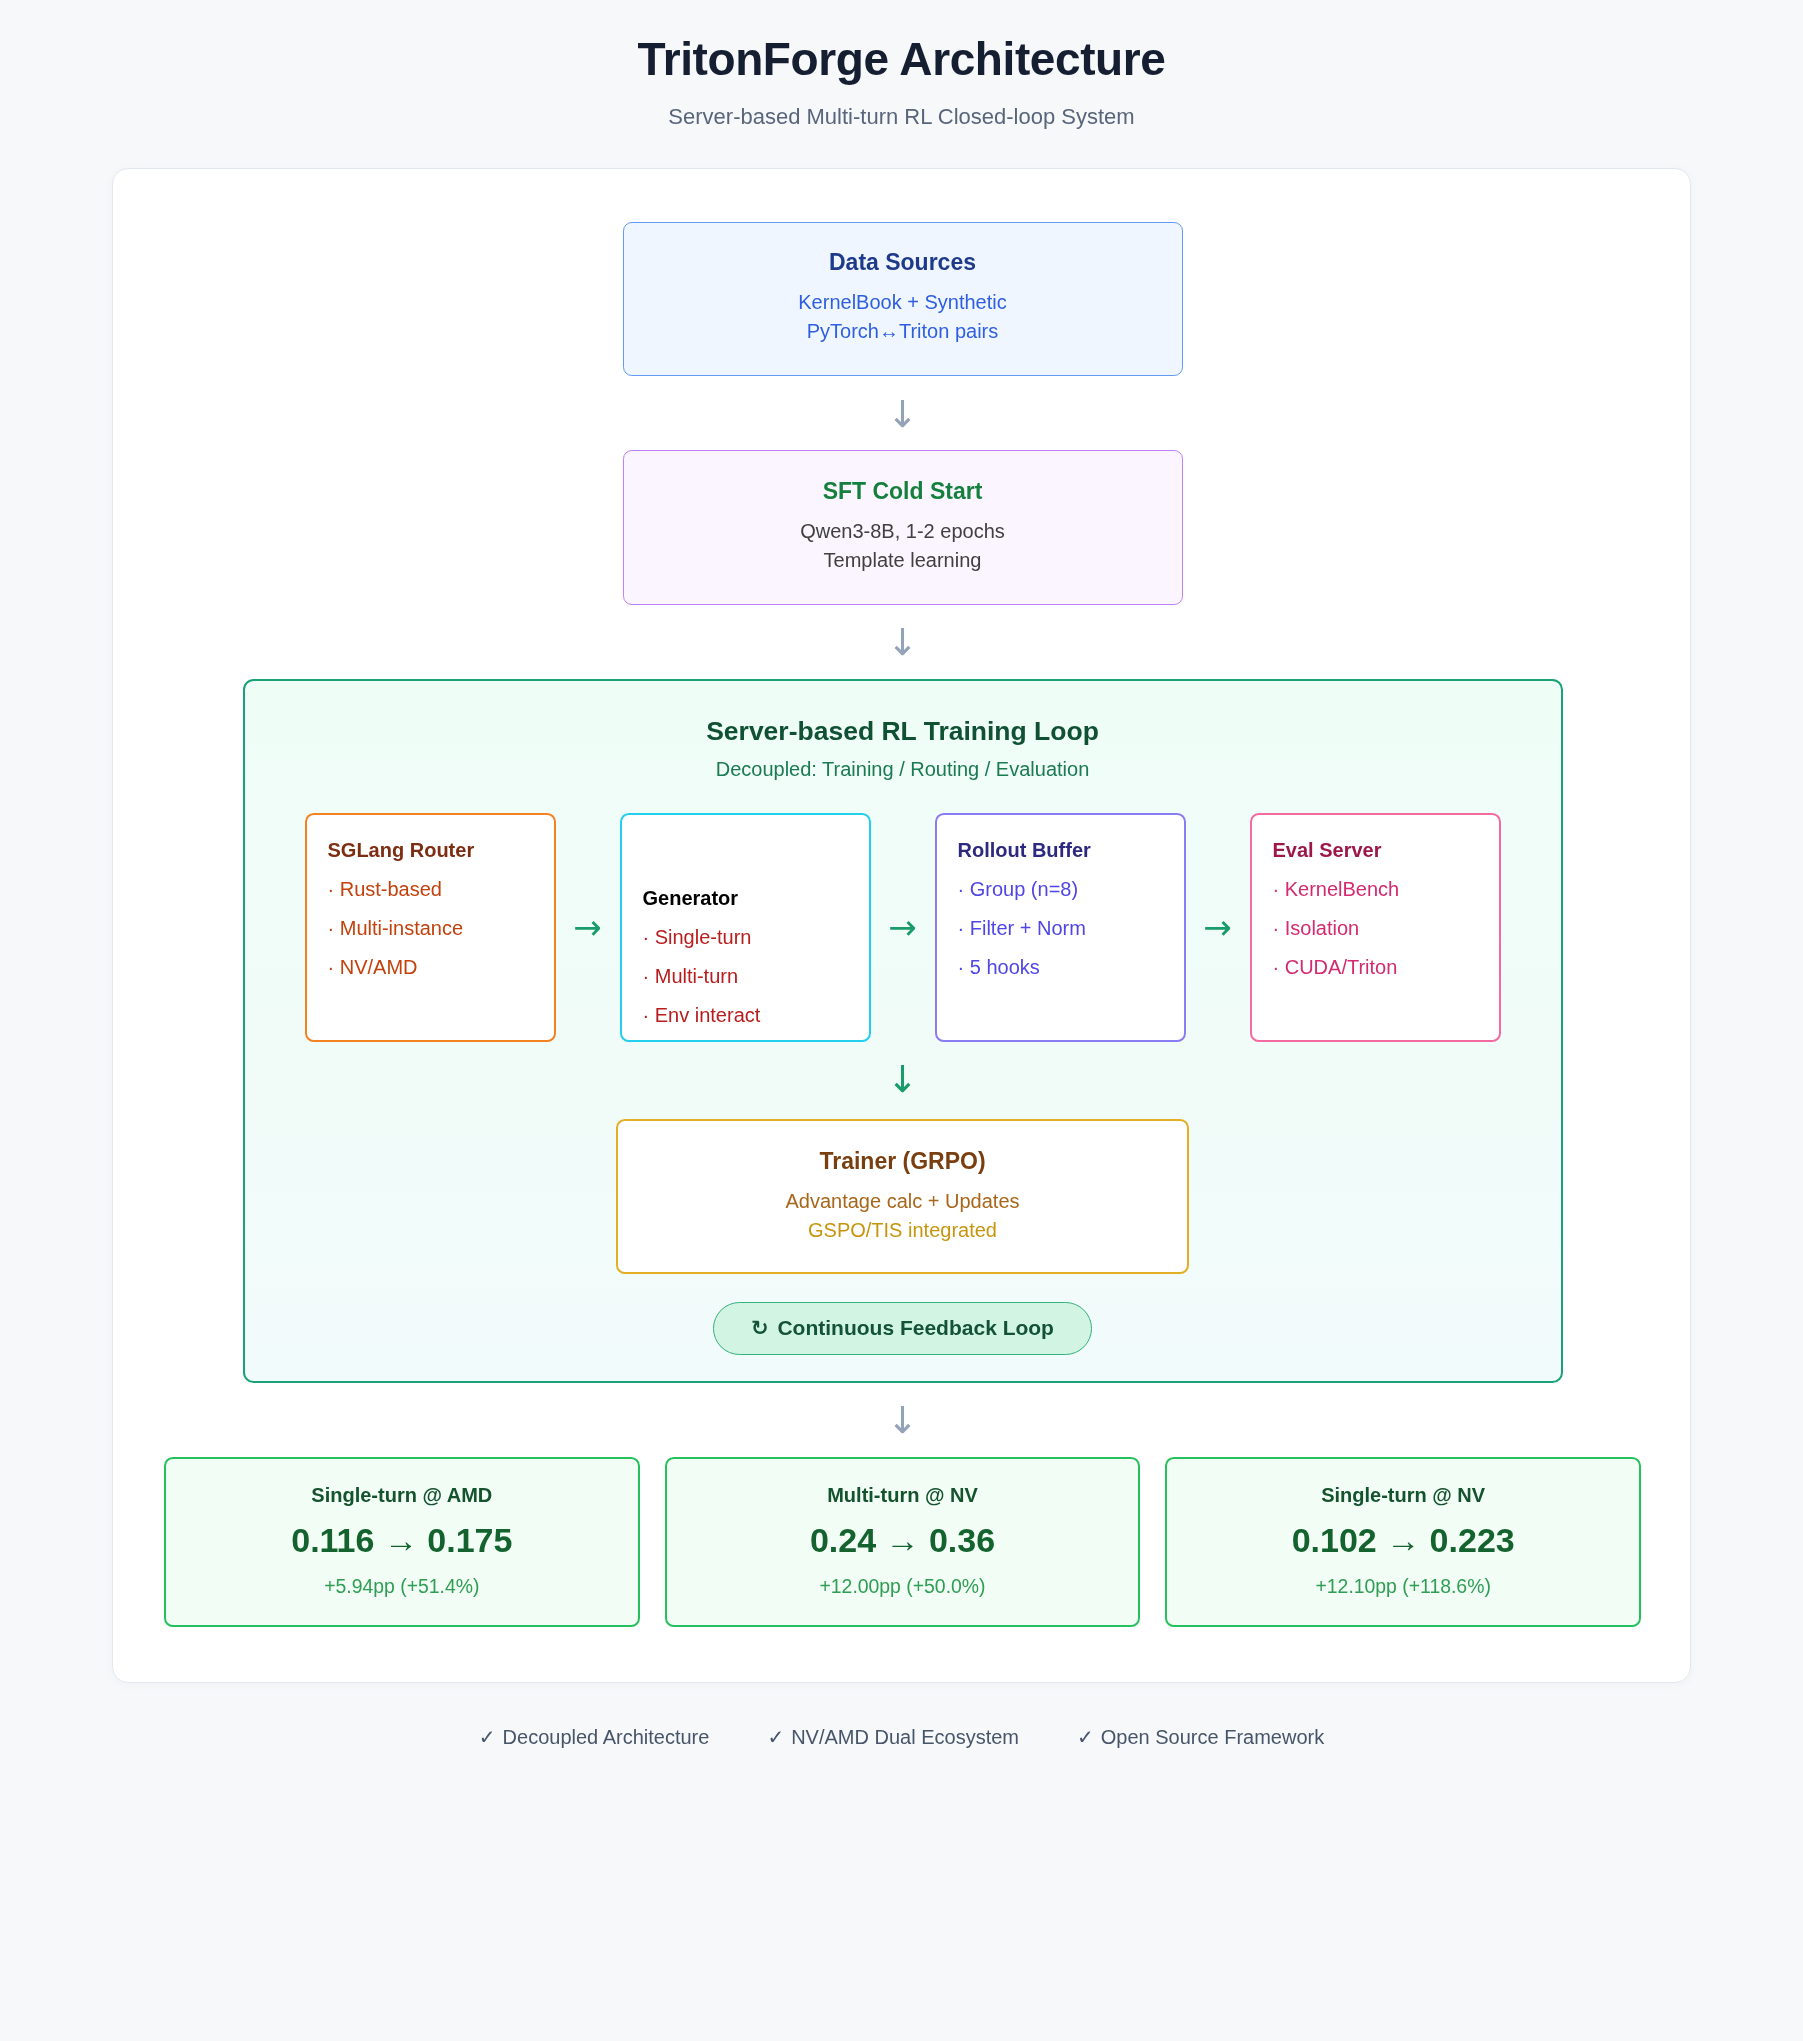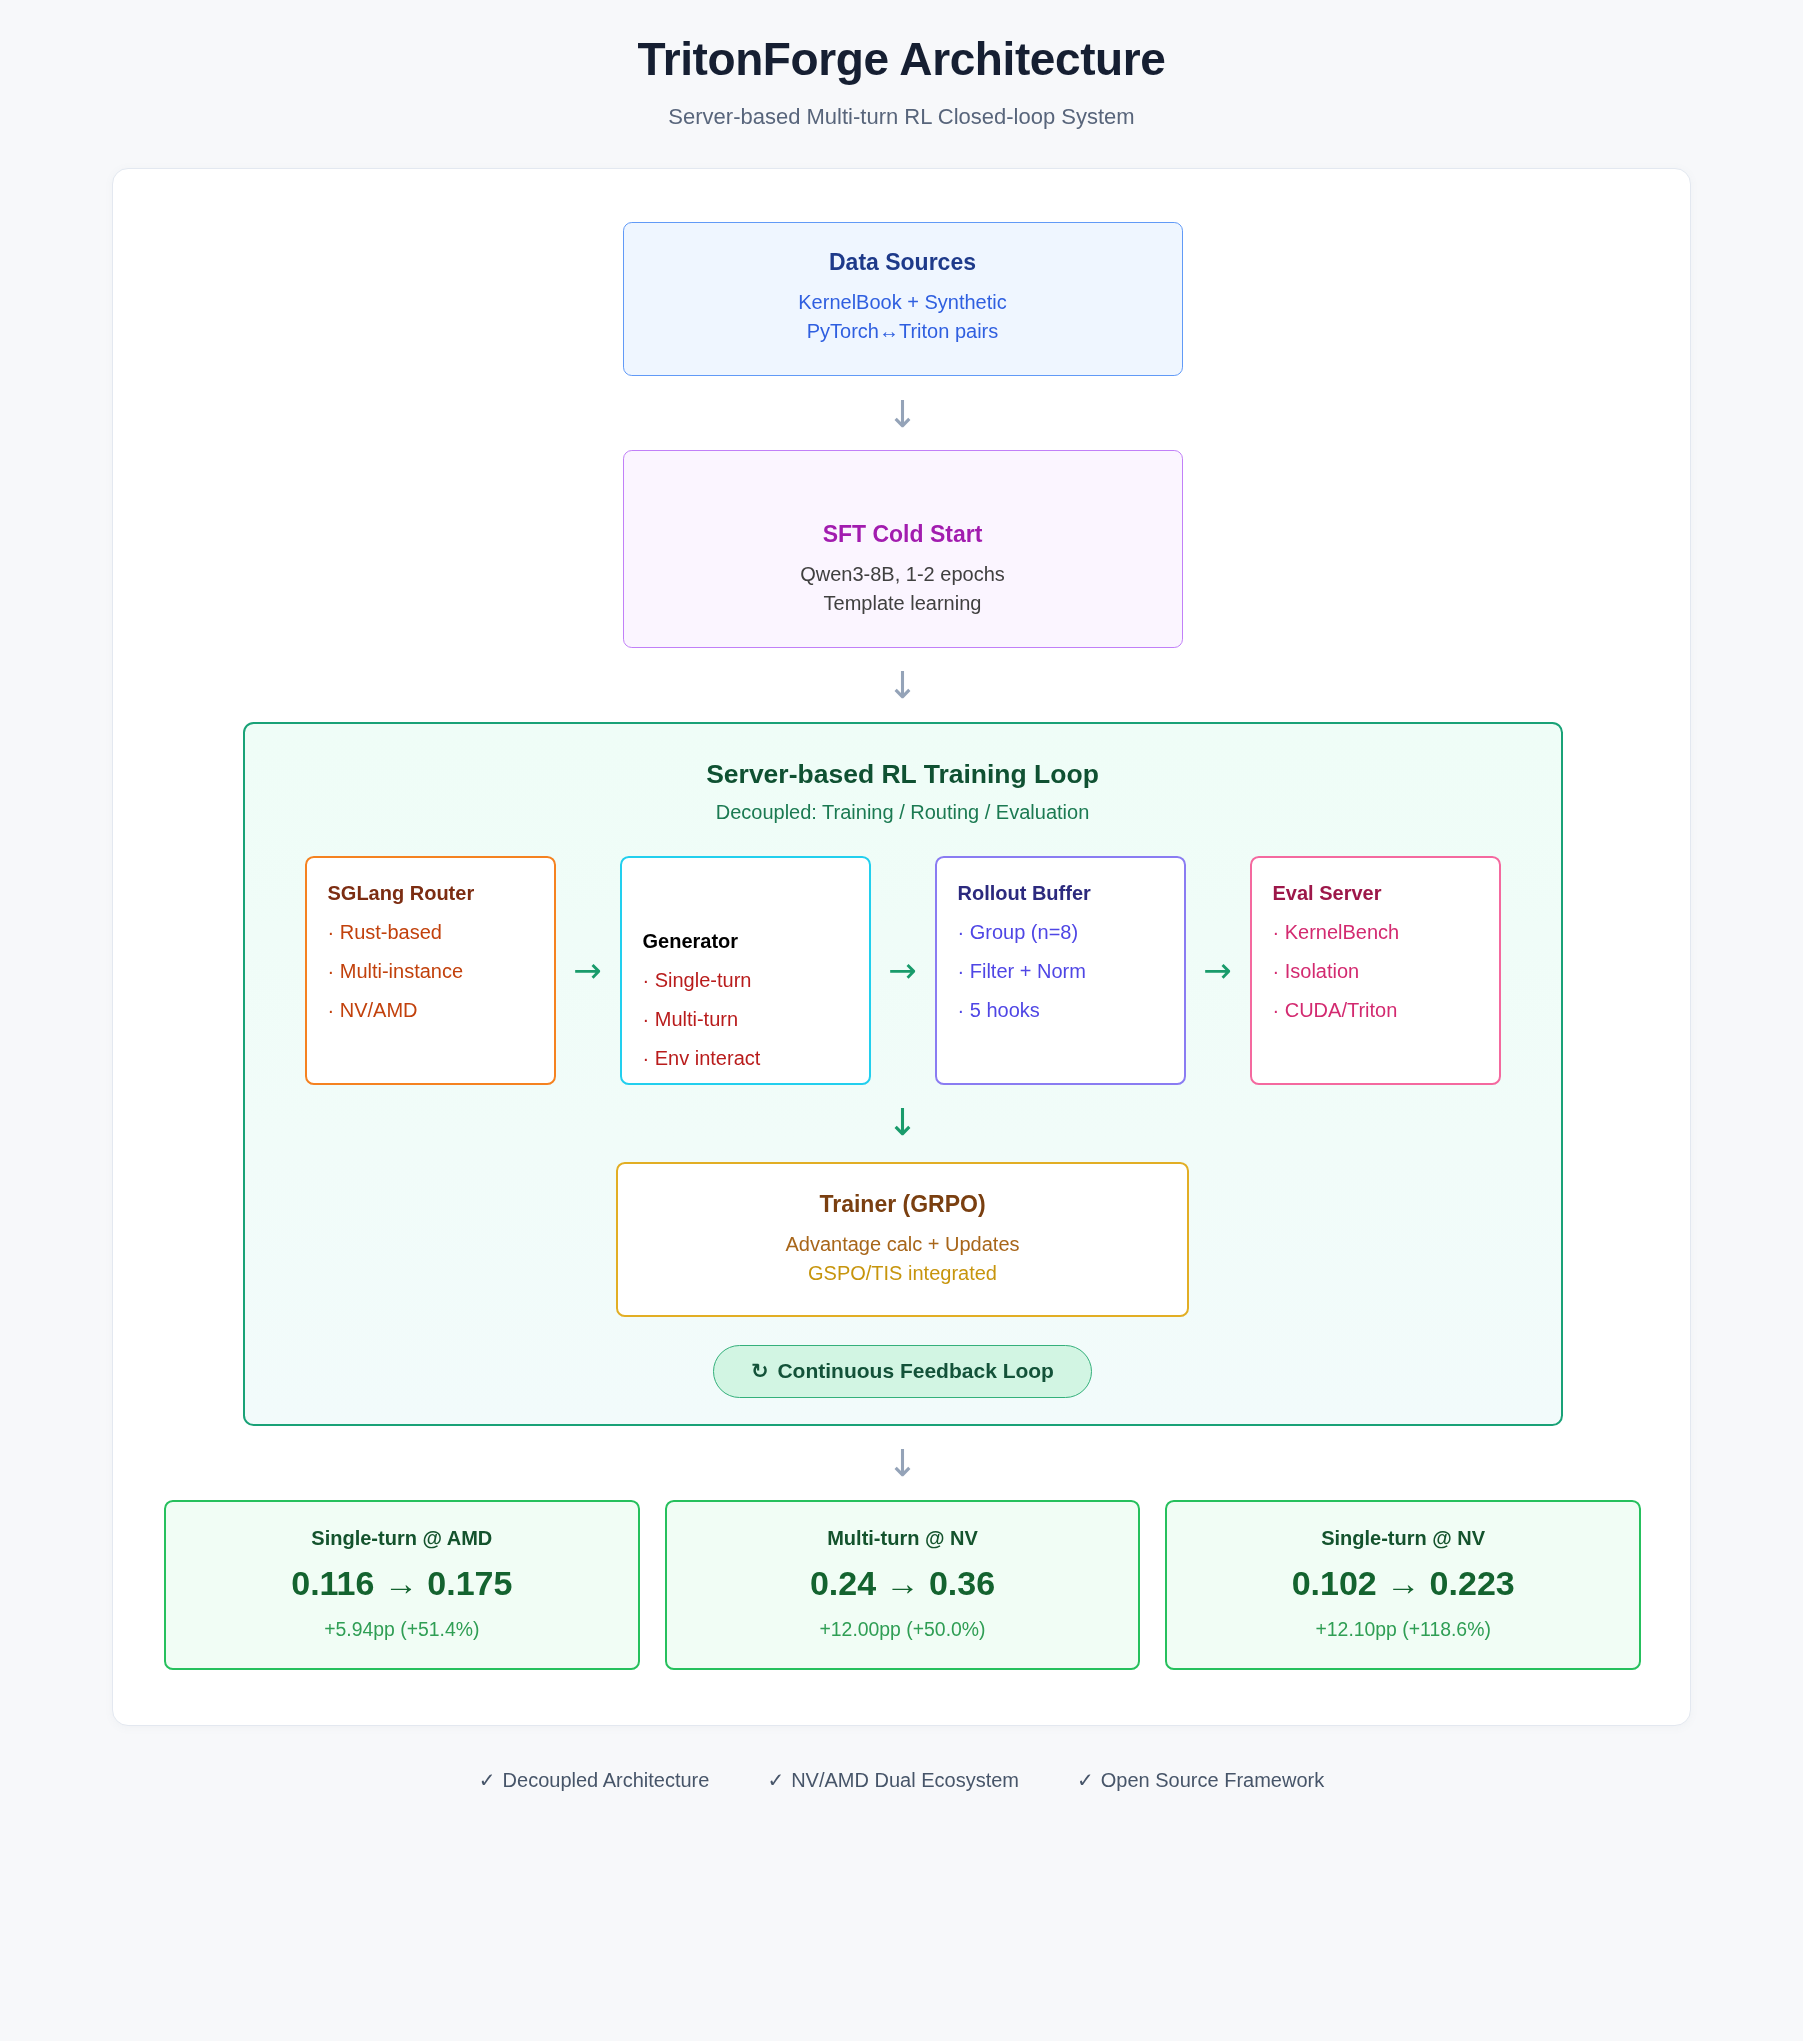--- a/index.html
+++ b/index.html
@@ -59,21 +59,21 @@
     background: #eff6ff;
     border-color: #619af7;
   }
   .box-data .stage-title { color: #1e3a8a; }
   .box-data .stage-line { color: #2f5fe0; }
 
   .box-sft {
     background: #fbf5ff;
     border-color: #c180f8;
   }
-  .box-sft .stage-title { color: #a21caf; margin-top: 43px; }
+  .box-sft .stage-title { color: #15803d; }
   .box-sft .stage-line { color: #404040; }
 
   
   .v-arrow {
     text-align: center;
     font-size: 37px;
     line-height: 1;
     color: #94a3b8;
     padding: 19.4px 0 17.6px 0;
     font-family: "DejaVu Sans", sans-serif;

